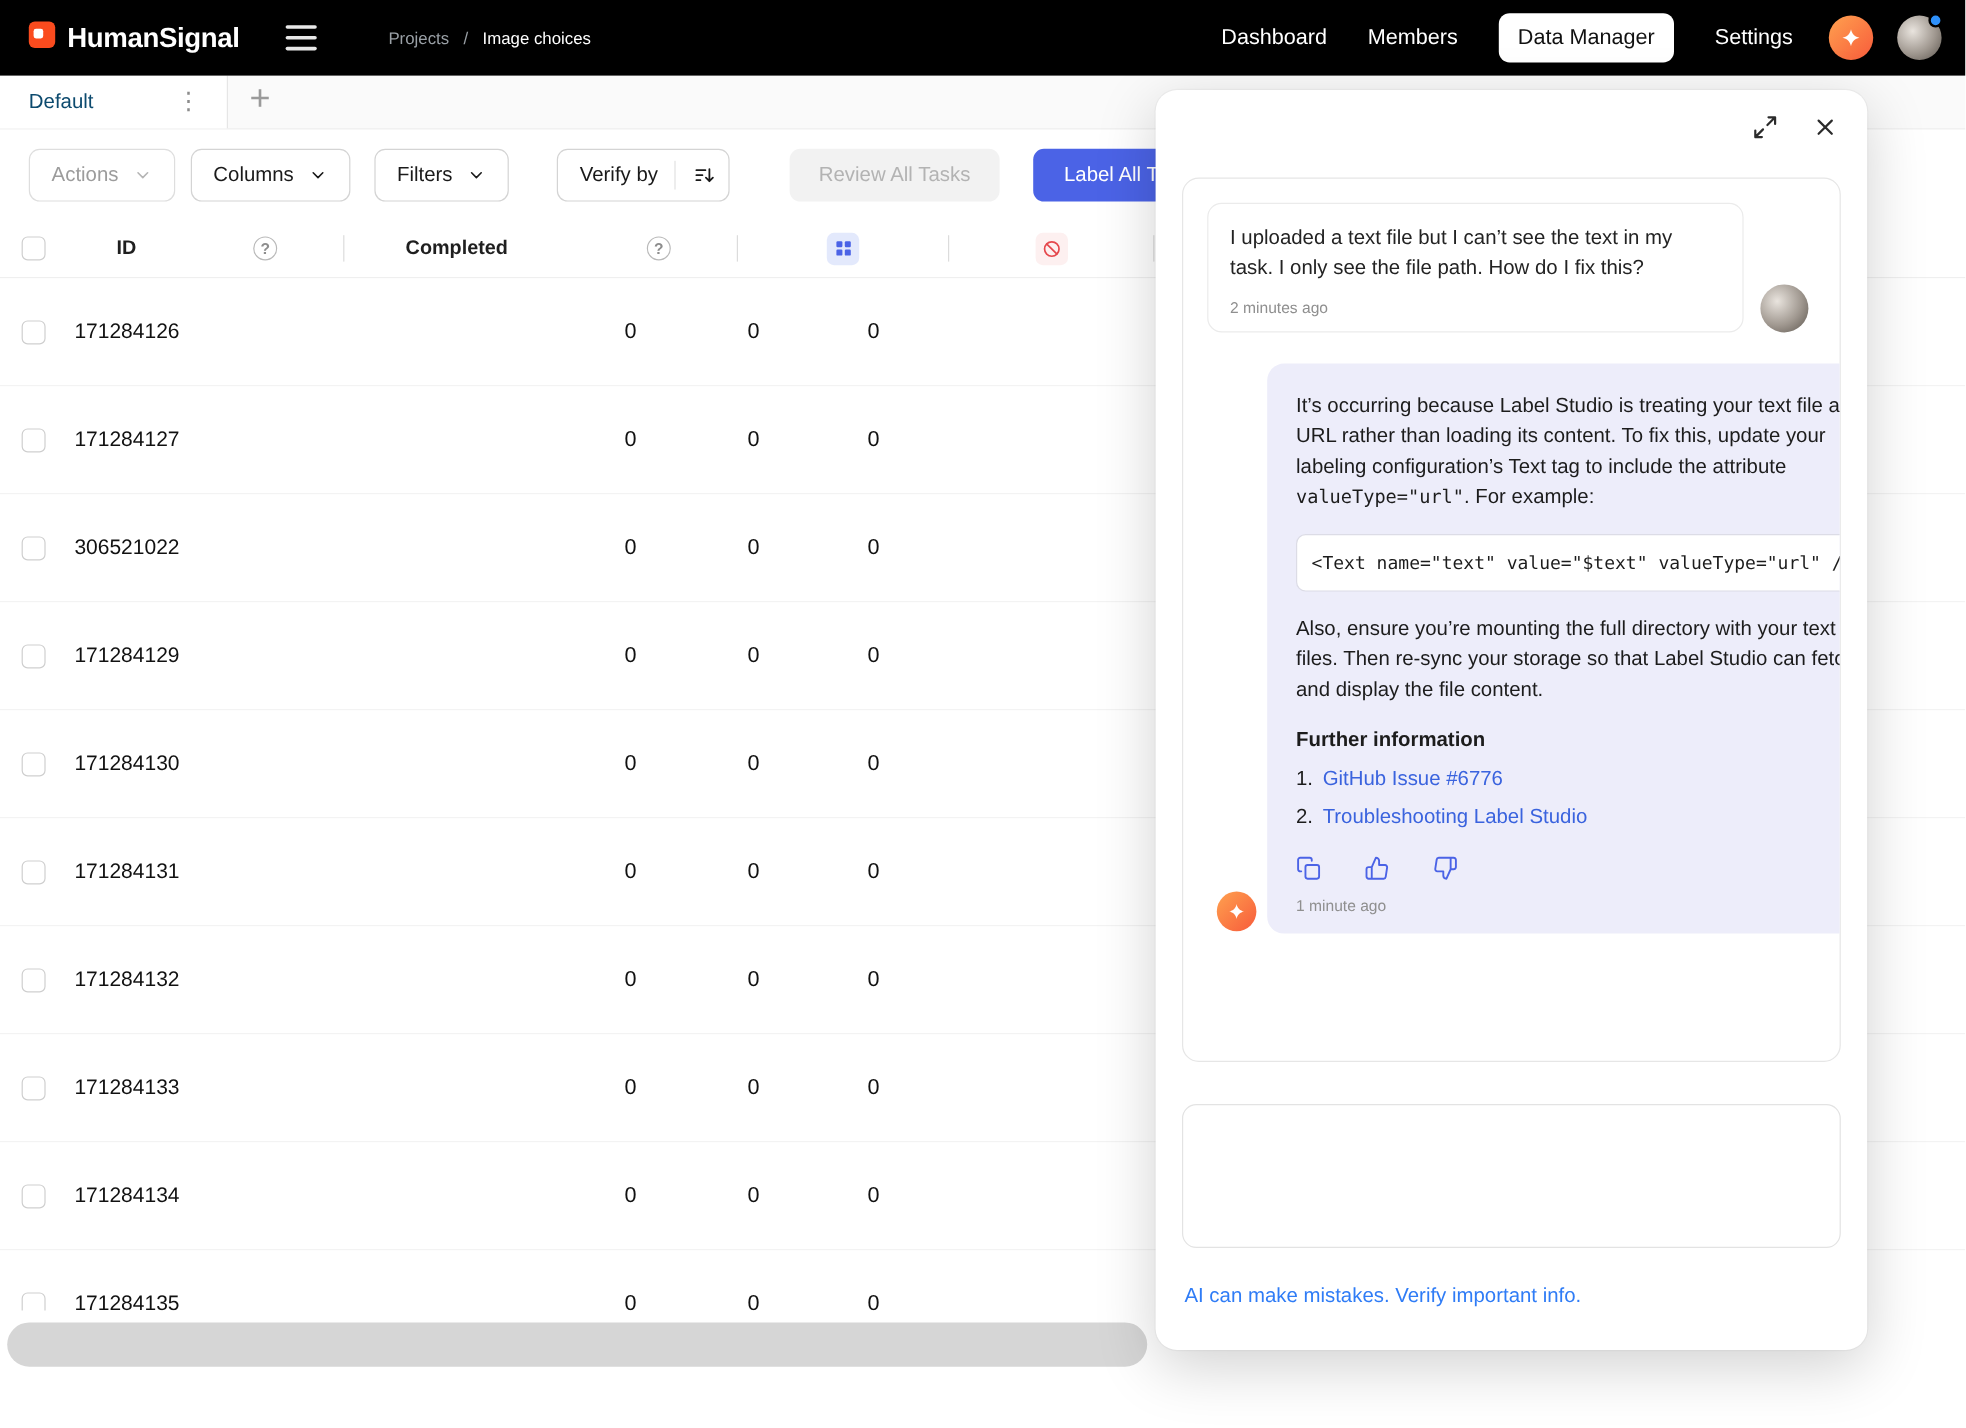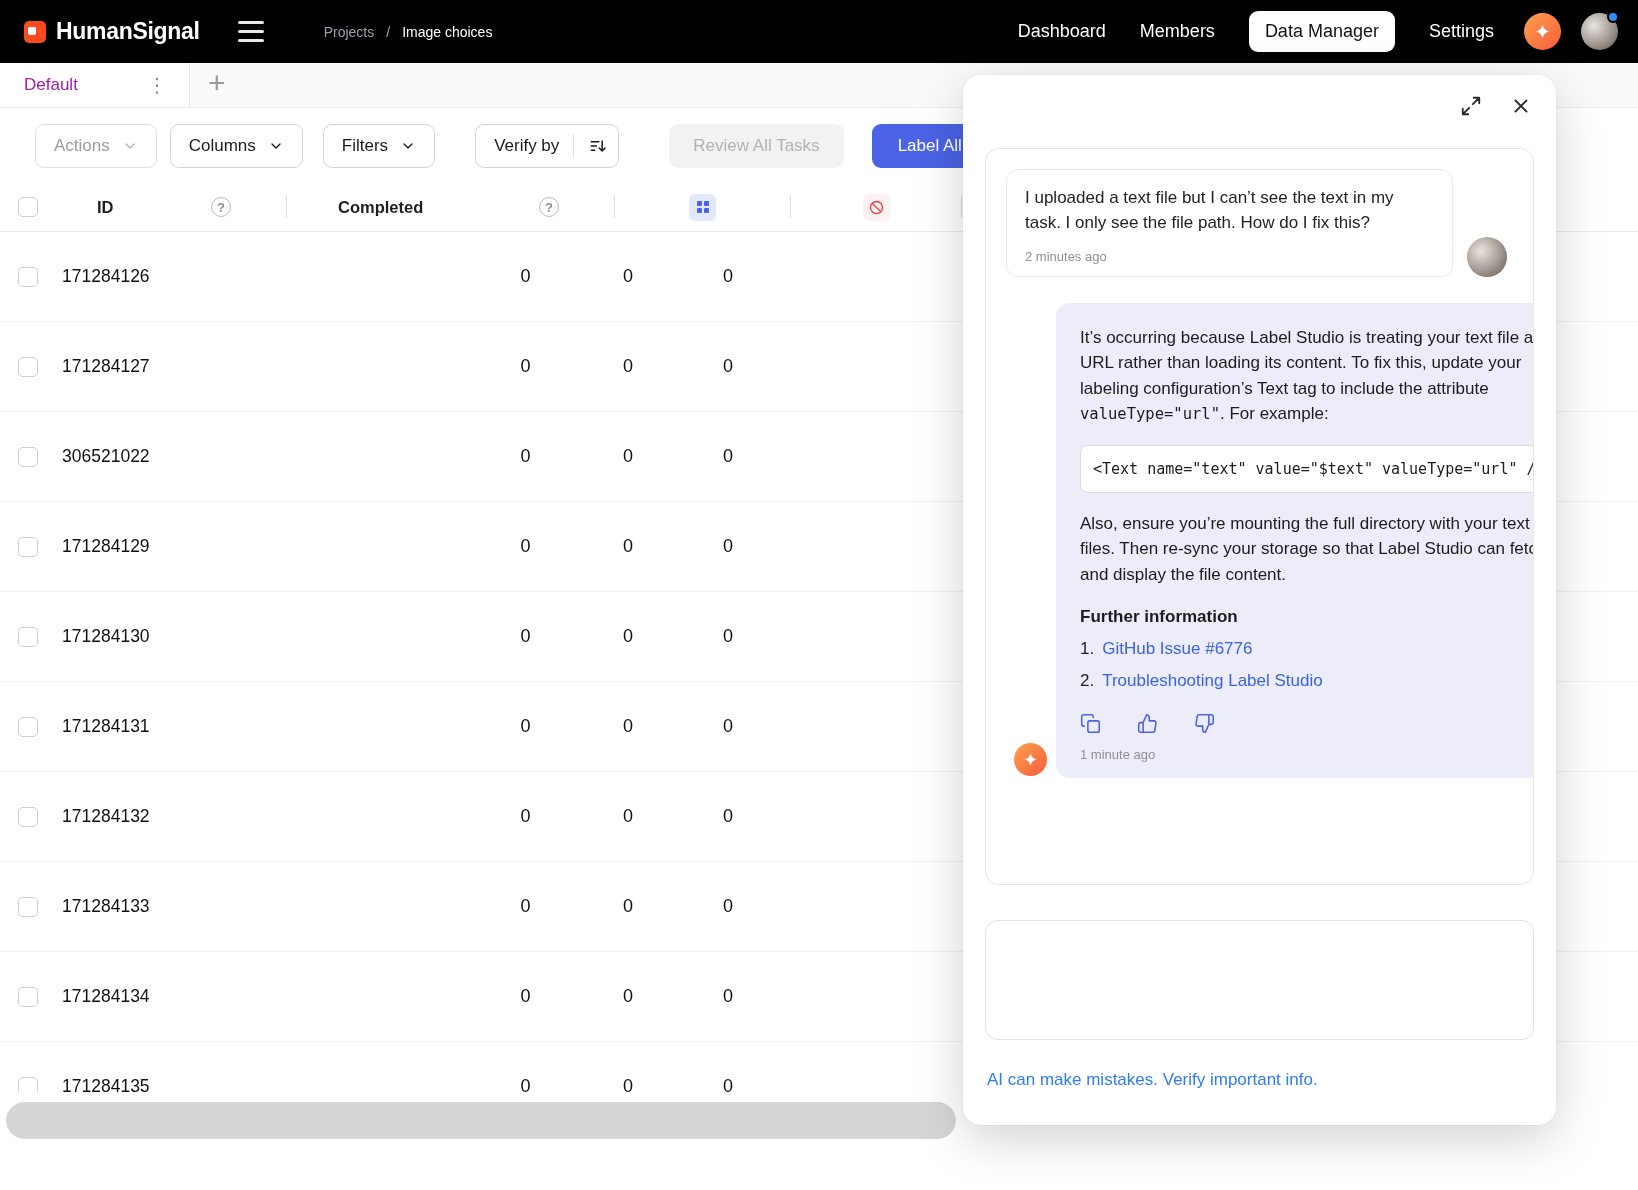--- a/index.html
+++ b/index.html
@@ -11,46 +11,46 @@
     --accent-purple:#8a63e8;
     --ai-bubble-bg:#ededfa;
   }
   *{box-sizing:border-box;margin:0;padding:0;}
   html,body{margin:0;padding:0;background:#fff;}
   body{font-family:"Liberation Sans", sans-serif;color:#1a1a1a;}
   .app{position:relative;width:1638px;height:1190px;background:#fff;overflow:hidden;}
 
   
   .topbar{position:absolute;top:0;left:0;right:0;height:63px;background:#000;display:flex;align-items:center;color:#fff;padding:0 20px 0 24px;z-index:10;}
-  .brand{display:flex;align-items:center;gap:10px;}
+  .brand{display:flex;gap:10px;}
   .brand-icon{width:22px;height:22px;border-radius:5px;background:var(--brand-orange);position:relative;}
   .brand-icon::after{content:"";position:absolute;left:4px;top:6px;width:8px;height:8px;background:#fff;border-radius:2px;}
   .brand-name{font-size:23px;font-weight:700;letter-spacing:-0.3px;color:#fff;}
   .hamburger{margin-left:34px;display:flex;flex-direction:column;gap:6px;cursor:pointer;padding:4px;}
   .hamburger i{display:block;width:26px;height:3px;background:#e8e8e8;border-radius:2px;}
   .breadcrumb{margin-left:56px;font-size:14px;display:flex;gap:12px;align-items:center;}
   .crumb-parent,.crumb-sep{color:#9aa0a6;}
   .crumb-current{color:#fff;}
   .topnav{margin-left:auto;display:flex;align-items:center;gap:34px;font-size:18px;}
   .nav-item{color:#fff;cursor:pointer;white-space:nowrap;}
   .nav-item.active{background:#fff;color:#111;padding:10px 16px;border-radius:9px;font-weight:500;}
   .top-avatars{display:flex;align-items:center;gap:20px;margin-left:30px;}
   .sparkle-avatar{width:37px;height:37px;border-radius:50%;background:linear-gradient(135deg,#ffa14f,#f75b3b);display:flex;align-items:center;justify-content:center;cursor:pointer;}
   .user-avatar{width:37px;height:37px;border-radius:50%;background:radial-gradient(circle at 35% 35%,#e9e4de,#a09890 55%,#59524b);position:relative;cursor:pointer;}
   .user-avatar .dot{position:absolute;top:-2px;right:-1px;width:12px;height:12px;border-radius:50%;background:#2e90fa;border:2px solid #000;}
 
   
   .tabbar{position:absolute;top:63px;left:0;right:0;height:45px;background:#fafafa;border-bottom:1px solid #ececec;display:flex;align-items:stretch;z-index:5;}
   .tab{width:190px;background:#fff;border-right:1px solid #e6e6e6;display:flex;align-items:center;justify-content:space-between;padding:0 16px 0 24px;cursor:pointer;}
-  .tab-label{font-size:17px;color:#a21caf;text-align:center;}
+  .tab-label{font-size:17px;color:#0c4a6e;text-align:center;}
   .kebab{color:#8c8c8c;font-size:20px;line-height:1;padding:2px 6px;cursor:pointer;}
   .add-tab{color:#9a9a9a;font-size:30px;font-weight:300;display:flex;align-items:center;padding:0 0 4px 18px;cursor:pointer;}
 
   
-  .toolbar{position:absolute;top:108px;left:0;right:0;height:75px;background:#fff;display:flex;align-items:center;padding-left:35px;z-index:5;}
+  .toolbar{position:absolute;top:108px;left:0;right:0;height:75px;background:#fff;display:flex;align-items:center;padding-left:24px;z-index:5;}
   .btn{height:44px;border:1px solid #d4d4d4;border-radius:9px;background:#fff;display:flex;align-items:center;gap:12px;padding:0 18px;font-size:17px;font-weight:500;color:#1a1a1a;cursor:pointer;white-space:nowrap;}
   .btn svg{flex:0 0 auto;}
   .btn.disabled-look{color:#9c9c9c;border-color:#dedede;}
   .btn.disabled-look svg{color:#b5b5b5;}
   .btn-actions{margin-left:0;}
   .btn-columns{margin-left:13px;}
   .btn-filters{margin-left:20px;}
   .btn-orderby{margin-left:40px;padding-right:10px;}
   .orderby-div{width:1px;height:24px;background:#e2e2e2;margin:0 2px;}
   .btn-review{margin-left:50px;background:#f2f2f2;border:none;color:#b3b3b3;padding:0 24px;cursor:default;}

